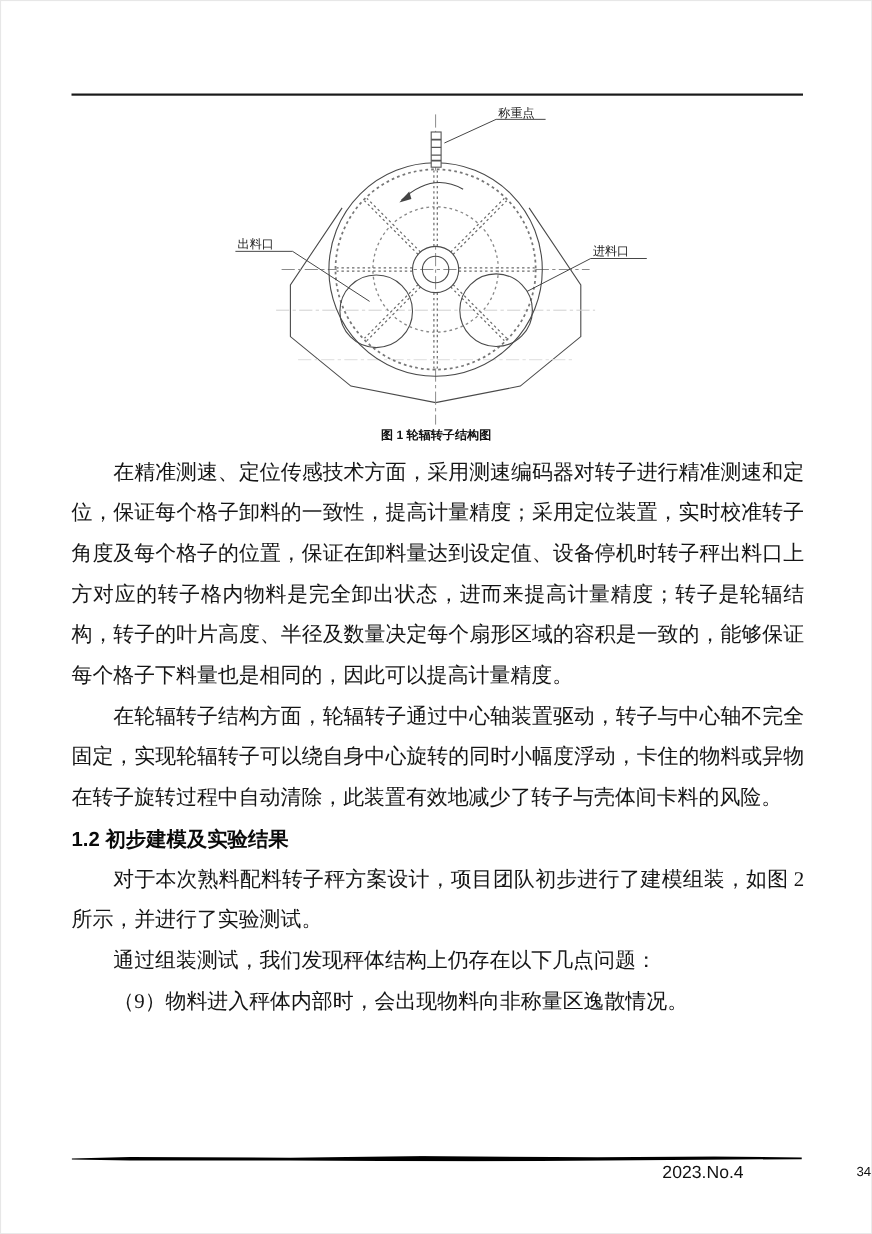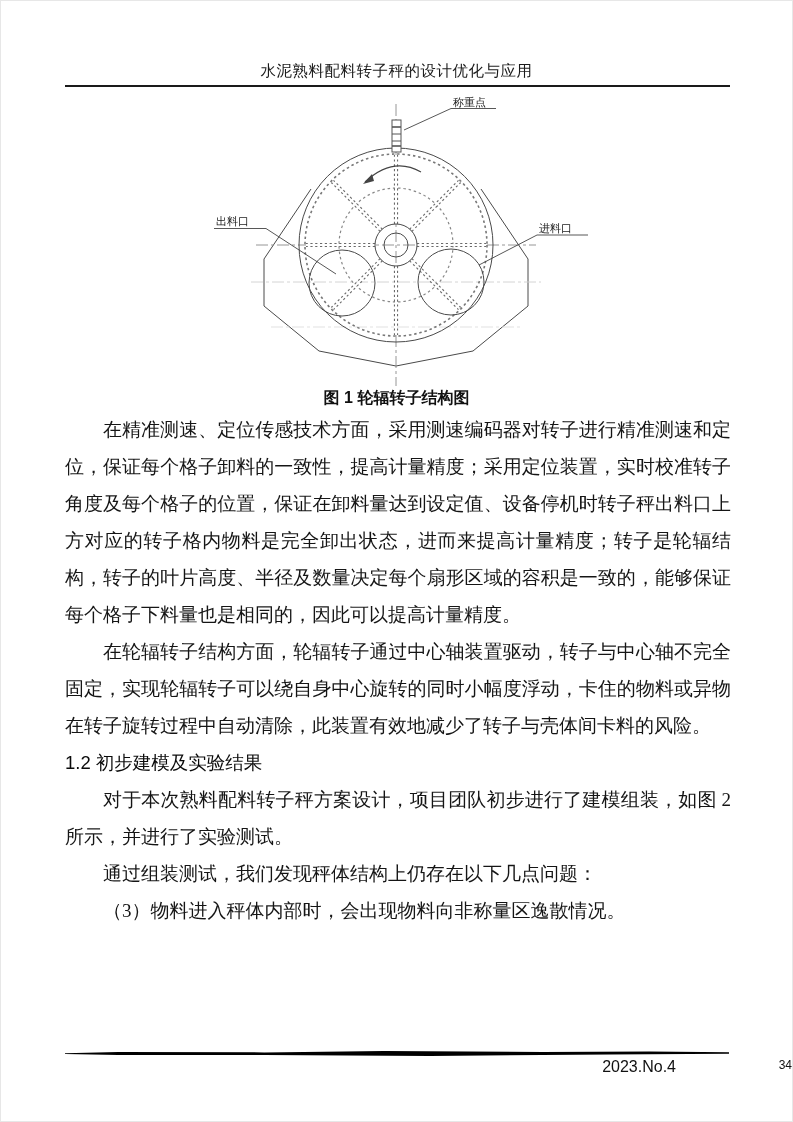--- a/index.html
+++ b/index.html
@@ -9,29 +9,29 @@
     overflow:hidden;border:1px solid #e7e7e7;box-sizing:border-box;
   }
   .doc-title{
     position:absolute;top:60px;left:0;width:100%;text-align:center;
     font-size:15.5px;letter-spacing:.5px;color:#1a1a1a;
   }
   .header-rule{position:absolute;top:84px;left:64px;width:665px;height:2px;background:#1a1a1a;}
   .figure-wrap{position:absolute;left:95px;top:93px;width:610px;height:296px;}
   .figure-caption{
     position:absolute;top:387px;left:0;width:100%;text-align:center;
-    font-family:"Liberation Sans","DejaVu Sans",sans-serif;font-weight:bold;font-size:16px;color:#111;
+    font-family:"Liberation Sans","DejaVu Sans",sans-serif;font-weight:bold;font-size:11px;color:#111;
   }
   .body-text{position:absolute;top:410px;left:64px;width:666px;}
   .body-text p{
     margin:0;font-size:19px;line-height:37px;text-align:justify;text-justify:inter-ideograph;
     text-indent:38px;color:#151515;font-family:Liberation Serif, serif;
   }
   .sec-heading{
-    margin:0;font-family:"Liberation Sans","DejaVu Sans",sans-serif;font-weight:normal;
+    margin:0;font-family:"Liberation Sans","DejaVu Sans",sans-serif;font-weight:bold;
     font-size:18.5px;line-height:37px;color:#0a0a0a;
   }
   .footer-rule{
     position:absolute;left:64px;top:1050px;width:664px;height:5px;background:#000;
     clip-path:polygon(0% 45%,8% 18%,30% 28%,48% 0%,72% 22%,88% 8%,100% 25%,100% 55%,82% 70%,55% 100%,30% 82%,8% 78%,0% 62%);
   }
   .footer-page{
     position:absolute;top:1057px;left:0;width:100%;text-align:right;
     font-family:"Liberation Sans","DejaVu Sans",sans-serif;font-size:12px;color:#111;
   }
@@ -40,21 +40,20 @@
     font-family:"Liberation Sans","DejaVu Sans",sans-serif;font-size:16px;color:#111;
   }
   svg text{font-family:"Liberation Serif","DejaVu Serif",serif;font-size:11px;fill:#222;}
   .thin{stroke:#4a4a4a;stroke-width:1;fill:none;}
 </style>
 </head>
 <body>
 
 <div class="page">
 
-  <div class="doc-title">水泥熟料配料转子秤的设计优化与应用</div>
   <div class="header-rule"></div>
 
   <div class="figure-wrap">
     <svg width="610" height="296" viewBox="0 0 610 296">
 
       <polyline class="thin" points="215,95 168,165 168,212 223,257 300,272 377,257 432,212 432,165 385,95"></polyline>
 
       <line x1="300" y1="10" x2="300" y2="292" stroke="#8a8a8a" stroke-width="0.9" stroke-dasharray="12,3,3,3"></line>
       <line x1="160" y1="151" x2="440" y2="151" stroke="#8a8a8a" stroke-width="0.9" stroke-dasharray="12,3,3,3"></line>
       <line x1="155" y1="188" x2="445" y2="188" stroke="#cfcfcf" stroke-width="0.9" stroke-dasharray="12,3,3,3"></line>
@@ -139,20 +138,20 @@
   </div>
 
   <div class="figure-caption">图 1 轮辐转子结构图</div>
 
   <div class="body-text">
     <p>在精准测速、定位传感技术方面，采用测速编码器对转子进行精准测速和定位，保证每个格子卸料的一致性，提高计量精度；采用定位装置，实时校准转子角度及每个格子的位置，保证在卸料量达到设定值、设备停机时转子秤出料口上方对应的转子格内物料是完全卸出状态，进而来提高计量精度；转子是轮辐结构，转子的叶片高度、半径及数量决定每个扇形区域的容积是一致的，能够保证每个格子下料量也是相同的，因此可以提高计量精度。</p>
     <p>在轮辐转子结构方面，轮辐转子通过中心轴装置驱动，转子与中心轴不完全固定，实现轮辐转子可以绕自身中心旋转的同时小幅度浮动，卡住的物料或异物在转子旋转过程中自动清除，此装置有效地减少了转子与壳体间卡料的风险。</p>
     <h2 class="sec-heading">1.2 初步建模及实验结果</h2>
     <p>对于本次熟料配料转子秤方案设计，项目团队初步进行了建模组装，如图 2所示，并进行了实验测试。</p>
     <p>通过组装测试，我们发现秤体结构上仍存在以下几点问题：</p>
-    <p>（3）物料进入秤体内部时，会出现物料向非称量区逸散情况。</p>
+    <p>（9）物料进入秤体内部时，会出现物料向非称量区逸散情况。</p>
   </div>
 
   <div class="footer-rule"></div>
   <div class="footer-page">34</div>
   <div class="footer-issue">2023.No.4</div>
 
 </div>
 
 </body></html>

